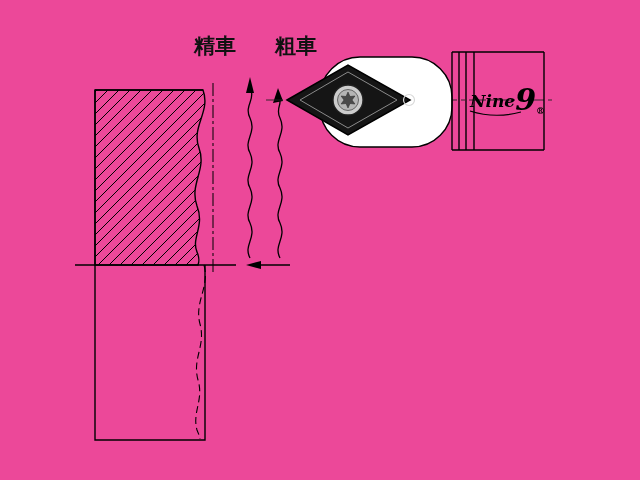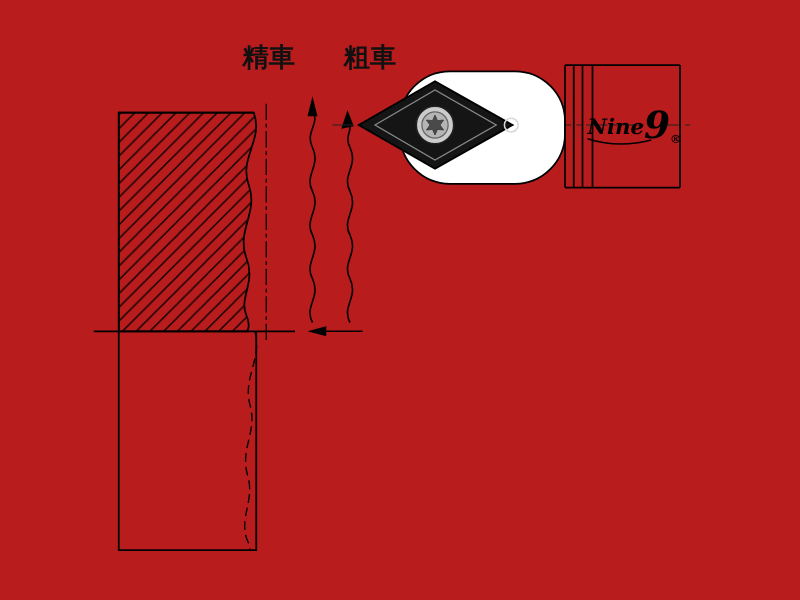--- a/index.html
+++ b/index.html
@@ -1,19 +1,19 @@
 <!DOCTYPE html>
 <html><head>
 <meta charset="utf-8">
 <style>
   html,body{margin:0;padding:0;background:#fff;}
   .canvas{
     position:relative;
     width:640px;height:480px;
-    background:#b91c1c;
+    background:#ec4899;
     overflow:hidden;
     font-family:"DejaVu Sans","Liberation Sans",sans-serif;
   }
   svg{position:absolute;left:0;top:0;}
   .cad-label{
     font-family:"DejaVu Sans","Liberation Sans",sans-serif;
     font-weight:bold;
     font-size:21px;
     fill:#111;
   }

